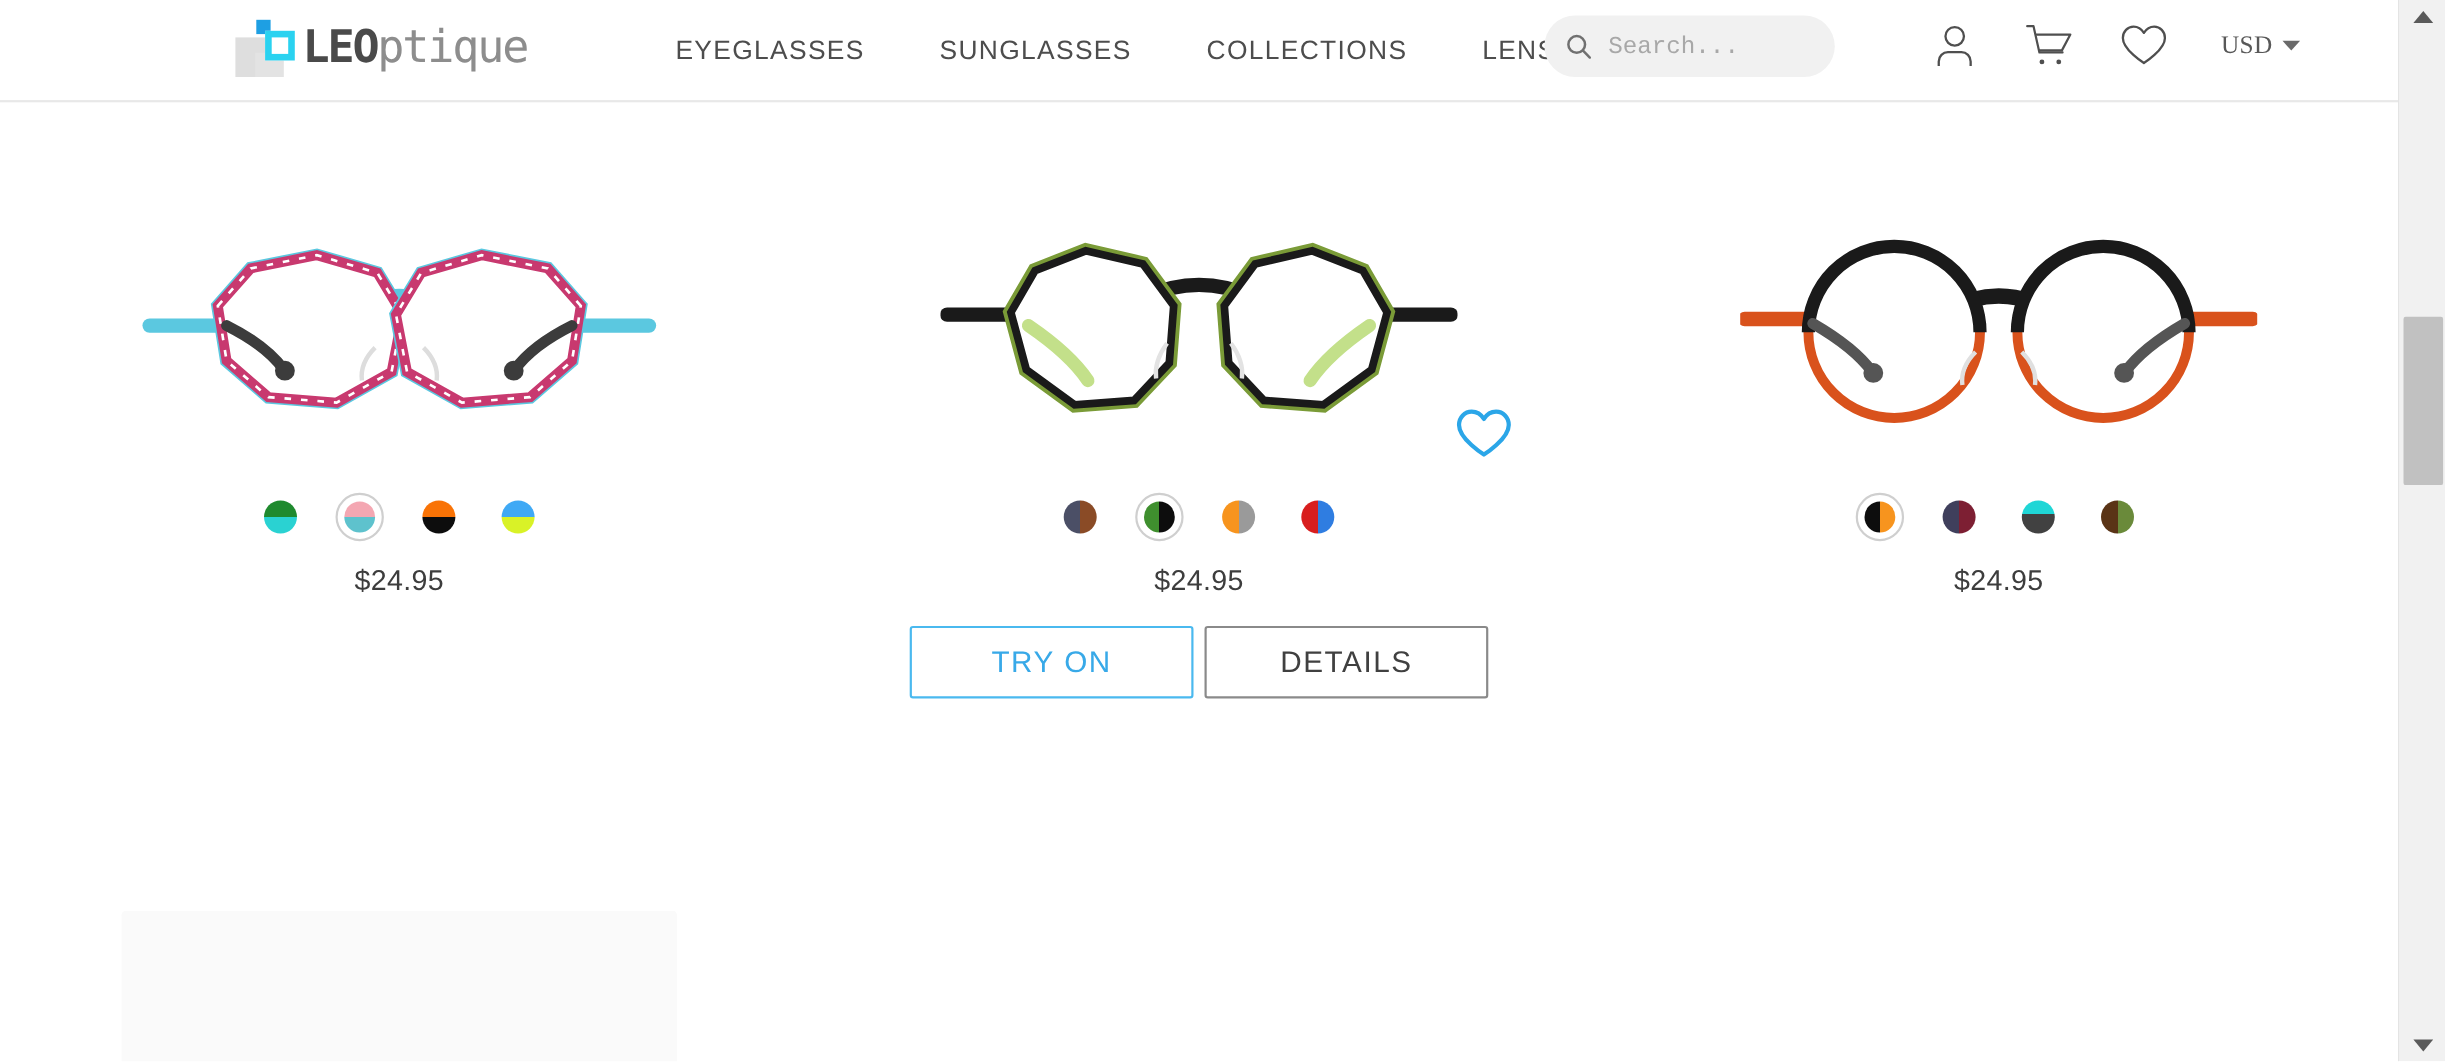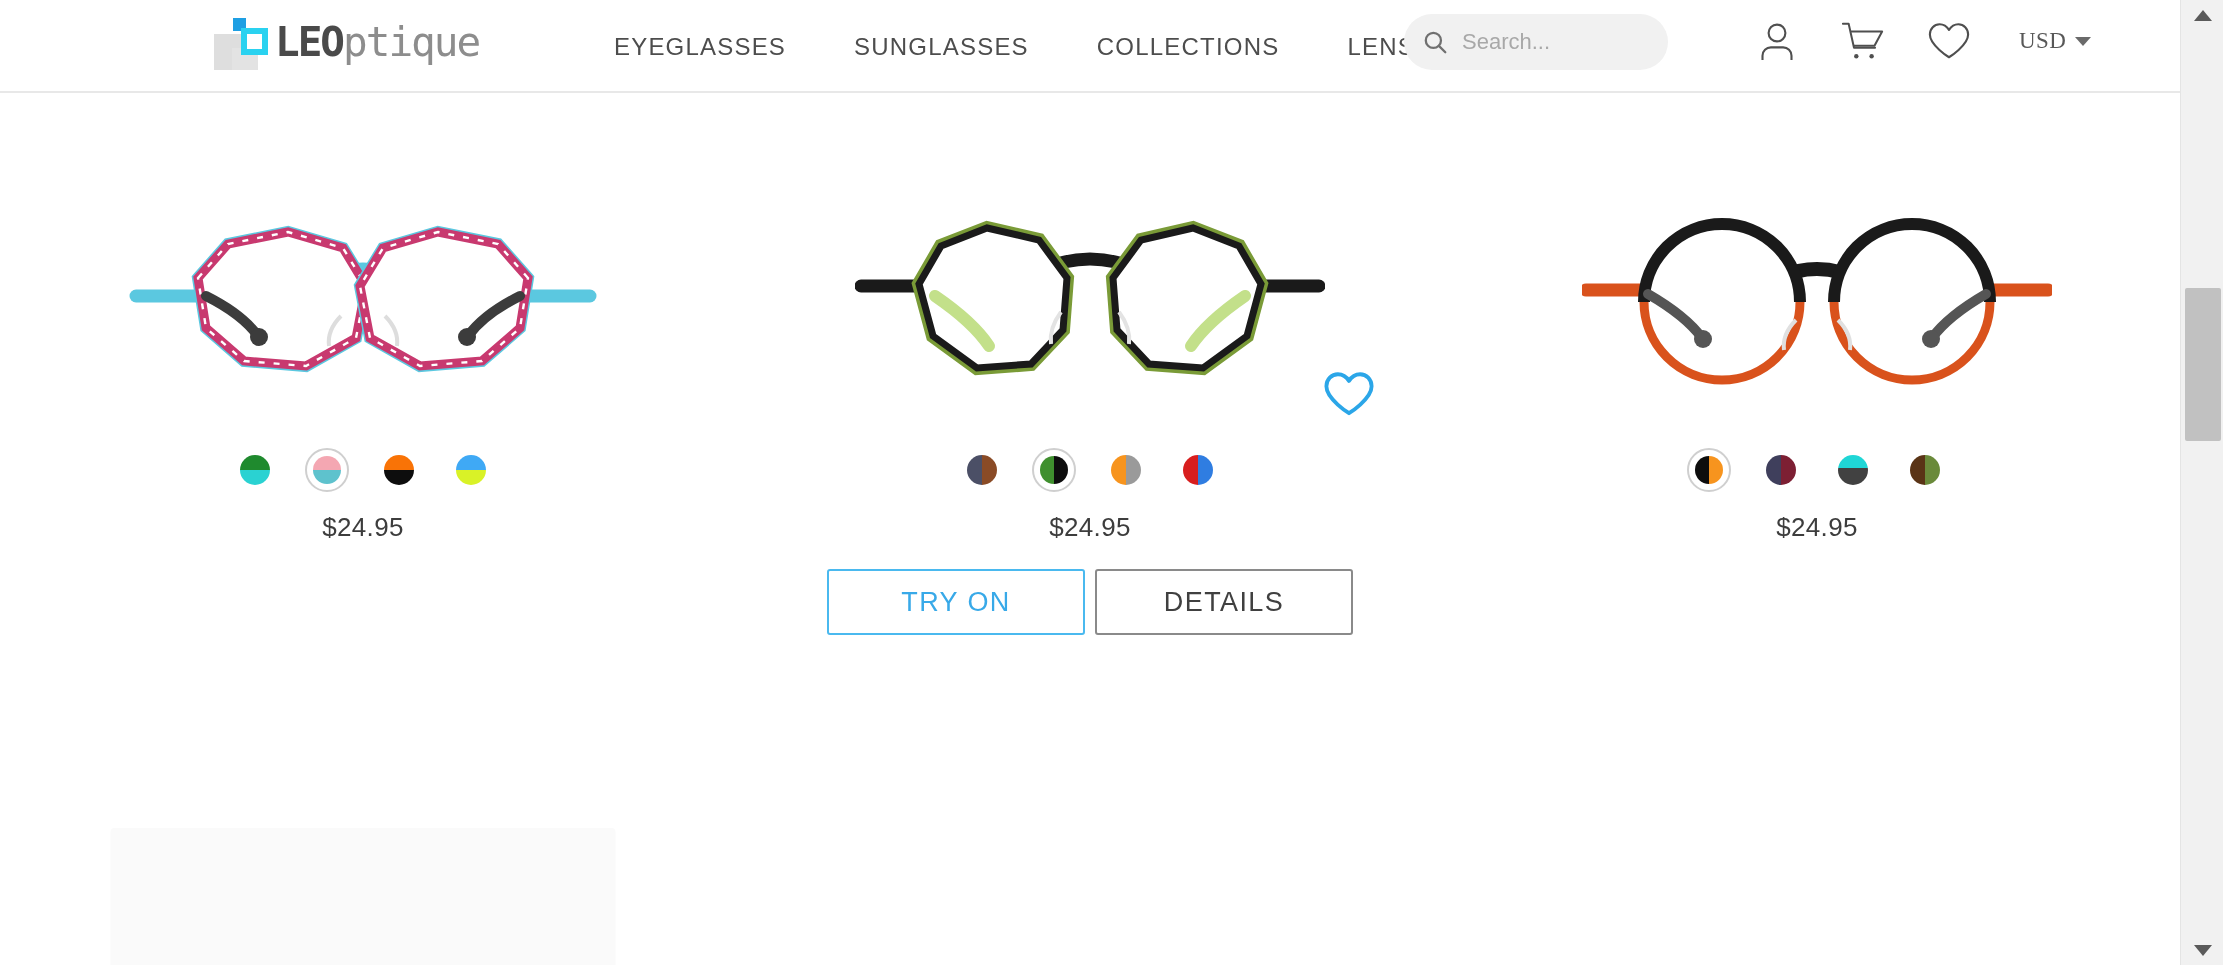--- a/index.html
+++ b/index.html
@@ -50,21 +50,21 @@
   .search-box {
     position: absolute; left: 1404px; top: 14px;
     width: 264px; height: 56px; border-radius: 28px;
     background: #f1f1f1; display: flex; align-items: center;
     padding: 0 18px; cursor: text;
   }
   .search-icon { width: 26px; height: 26px; flex: 0 0 26px; margin-right: 14px; }
   .search-input {
     border: none; outline: none; background: transparent;
     font-size: 22px; color: #9a9a9a; width: 180px;
-    font-family: Liberation Sans, sans-serif;
+    font-family: Liberation Mono, monospace;
   }
   .search-input::placeholder { color: #a8a8a8; }
 
   
   .hdr-icons { position: absolute; left: 1755px; top: 12px; display: flex; align-items: center; gap: 42px; height: 58px; }
   .hdr-ico { width: 44px; height: 44px; cursor: pointer; display: flex; align-items: center; justify-content: center; }
   .currency { display: flex; align-items: center; gap: 9px; cursor: pointer; margin-left: 6px; font-family: Liberation Serif, serif; }
   .currency-label { font-size: 23px; color: #585858; letter-spacing: 0.4px; }
   .caret-down { width: 0; height: 0; border-left: 8px solid transparent; border-right: 8px solid transparent; border-top: 9px solid #6a6a6a; }
 

